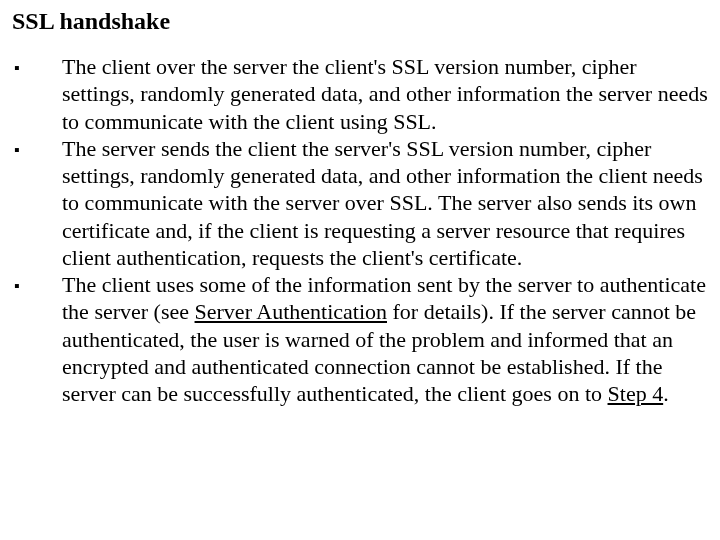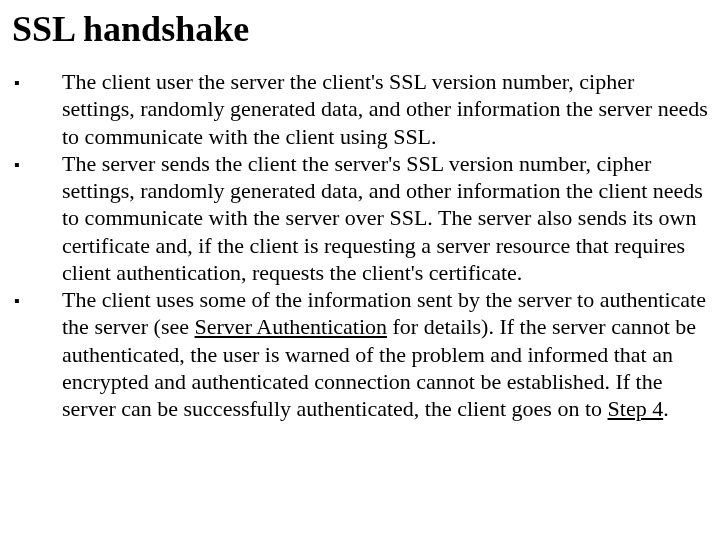--- a/index.html
+++ b/index.html
@@ -6,21 +6,21 @@
     margin: 0;
     padding: 8px 12px;
     width: 720px;
     height: 540px;
     box-sizing: border-box;
     font-family: "Times New Roman", Times, serif;
     color: #000;
     background: #fff;
   }
   h1 {
-    font-size: 36px;
+    font-size: 24px;
     font-weight: bold;
     margin: 0 0 18px 0;
   }
   ul.bullets {
     list-style: none;
     margin: 0;
     padding: 0;
   }
   ul.bullets > li {
     display: flex;
@@ -46,21 +46,21 @@
   }
 </style>
 </head>
 <body>
 
 <h1>SSL handshake</h1>
 
 <ul class="bullets">
   <li>
     <span class="marker">▪</span>
-    <span class="text">The client user the server the client's SSL version number, cipher settings, randomly generated data, and other information the server needs to communicate with the client using SSL.</span>
+    <span class="text">The client over the server the client's SSL version number, cipher settings, randomly generated data, and other information the server needs to communicate with the client using SSL.</span>
   </li>
   <li>
     <span class="marker">▪</span>
     <span class="text">The server sends the client the server's SSL version number, cipher settings, randomly generated data, and other information the client needs to communicate with the server over SSL. The server also sends its own certificate and, if the client is requesting a server resource that requires client authentication, requests the client's certificate.</span>
   </li>
   <li>
     <span class="marker">▪</span>
     <span class="text"><span>The client uses some of the information sent by the server to authenticate the server (see </span><a href="#" class="fake-link">Server Authentication</a><span> for details). If the server cannot be authenticated, the user is warned of the problem and informed that an encrypted and authenticated connection cannot be established. If the server can be successfully authenticated, the client goes on to </span><a href="#" class="fake-link">Step 4</a><span>.</span></span>
   </li>
 </ul>

